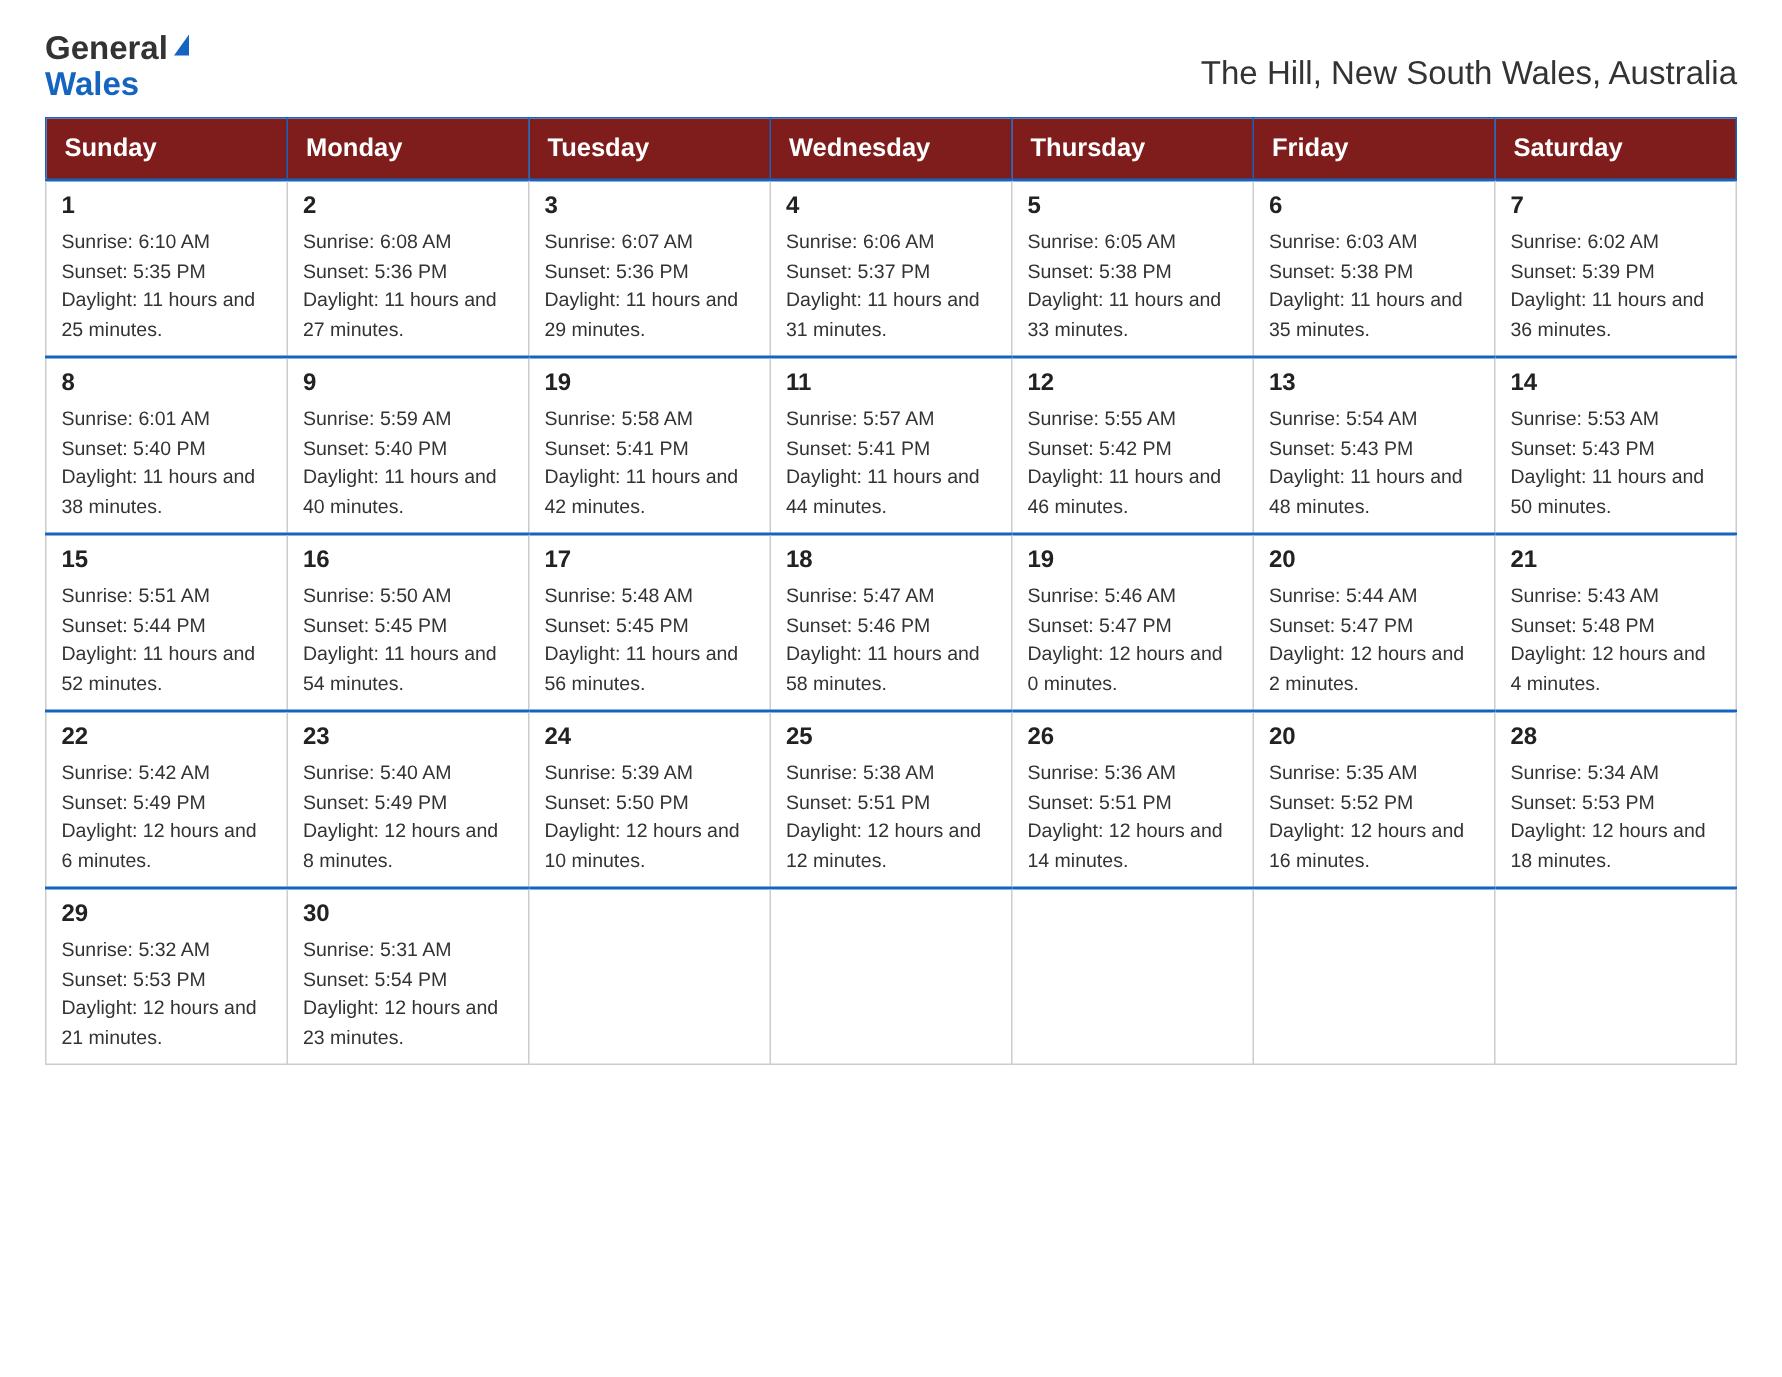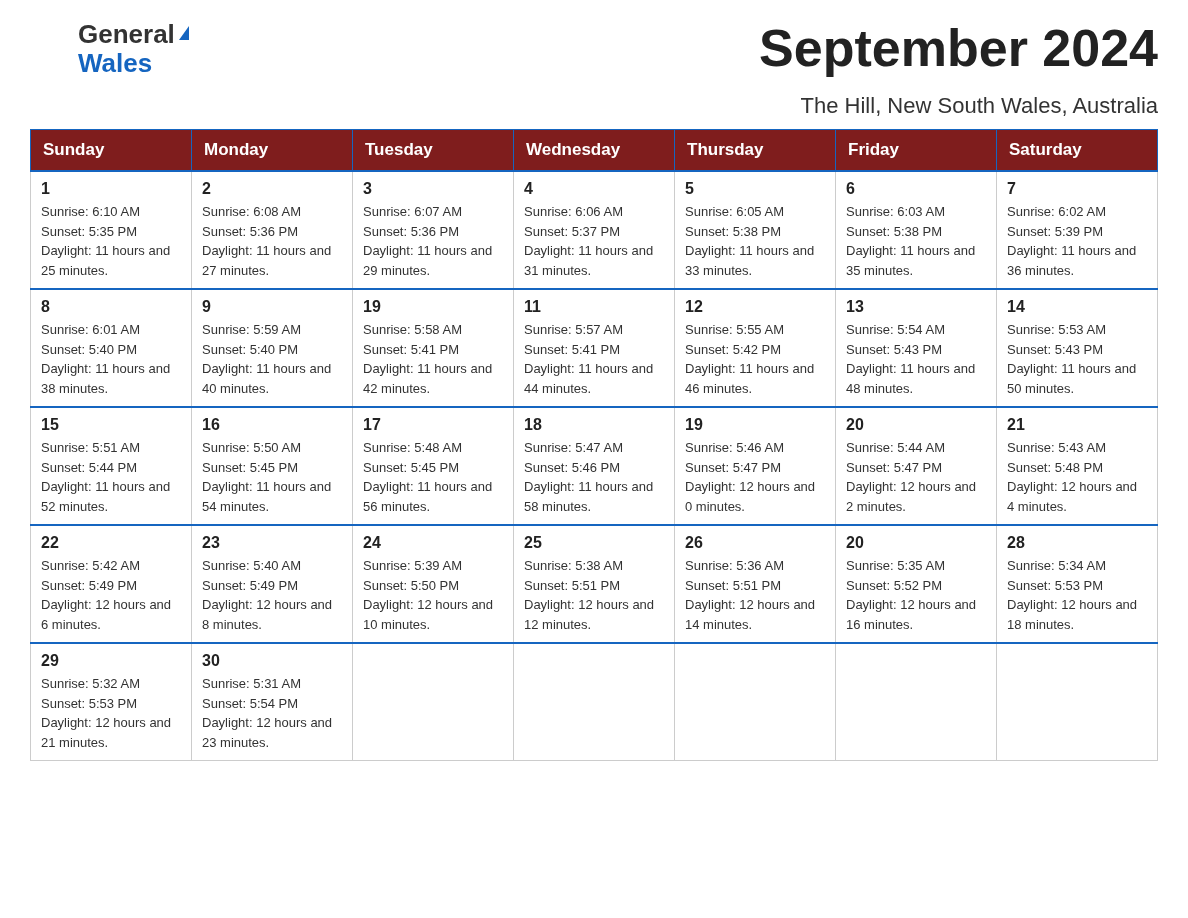--- a/index.html
+++ b/index.html
@@ -13,24 +13,23 @@
     }
     .header {
       display: flex;
       justify-content: space-between;
       align-items: flex-start;
       margin-bottom: 10px;
     }
     .logo {
       display: flex;
       flex-direction: column;
-      font-size: 26px;
+      font-size: 22px;
       font-weight: bold;
       line-height: 1.1;
-      margin-left: 48px;
     }
     .logo-general { color: #333; }
     .logo-blue { color: #1565c0; }
     .logo-triangle {
       display: inline-block;
       width: 0;
       height: 0;
       border-left: 10px solid transparent;
       border-bottom: 14px solid #1565c0;
       margin-left: 4px;
@@ -98,21 +97,20 @@
 <body>
 
 <div class="header">
   <div class="logo">
     <div>
       <span class="logo-general">General</span><span class="logo-triangle"></span>
     </div>
     <div class="logo-blue">Wales</div>
   </div>
   <div class="title-block">
-    <div class="month-title">September 2024</div>
     <div class="location">The Hill, New South Wales, Australia</div>
   </div>
 </div>
 
 <table class="calendar-table">
   <thead>
     <tr>
       <th>Sunday</th>
       <th>Monday</th>
       <th>Tuesday</th>

